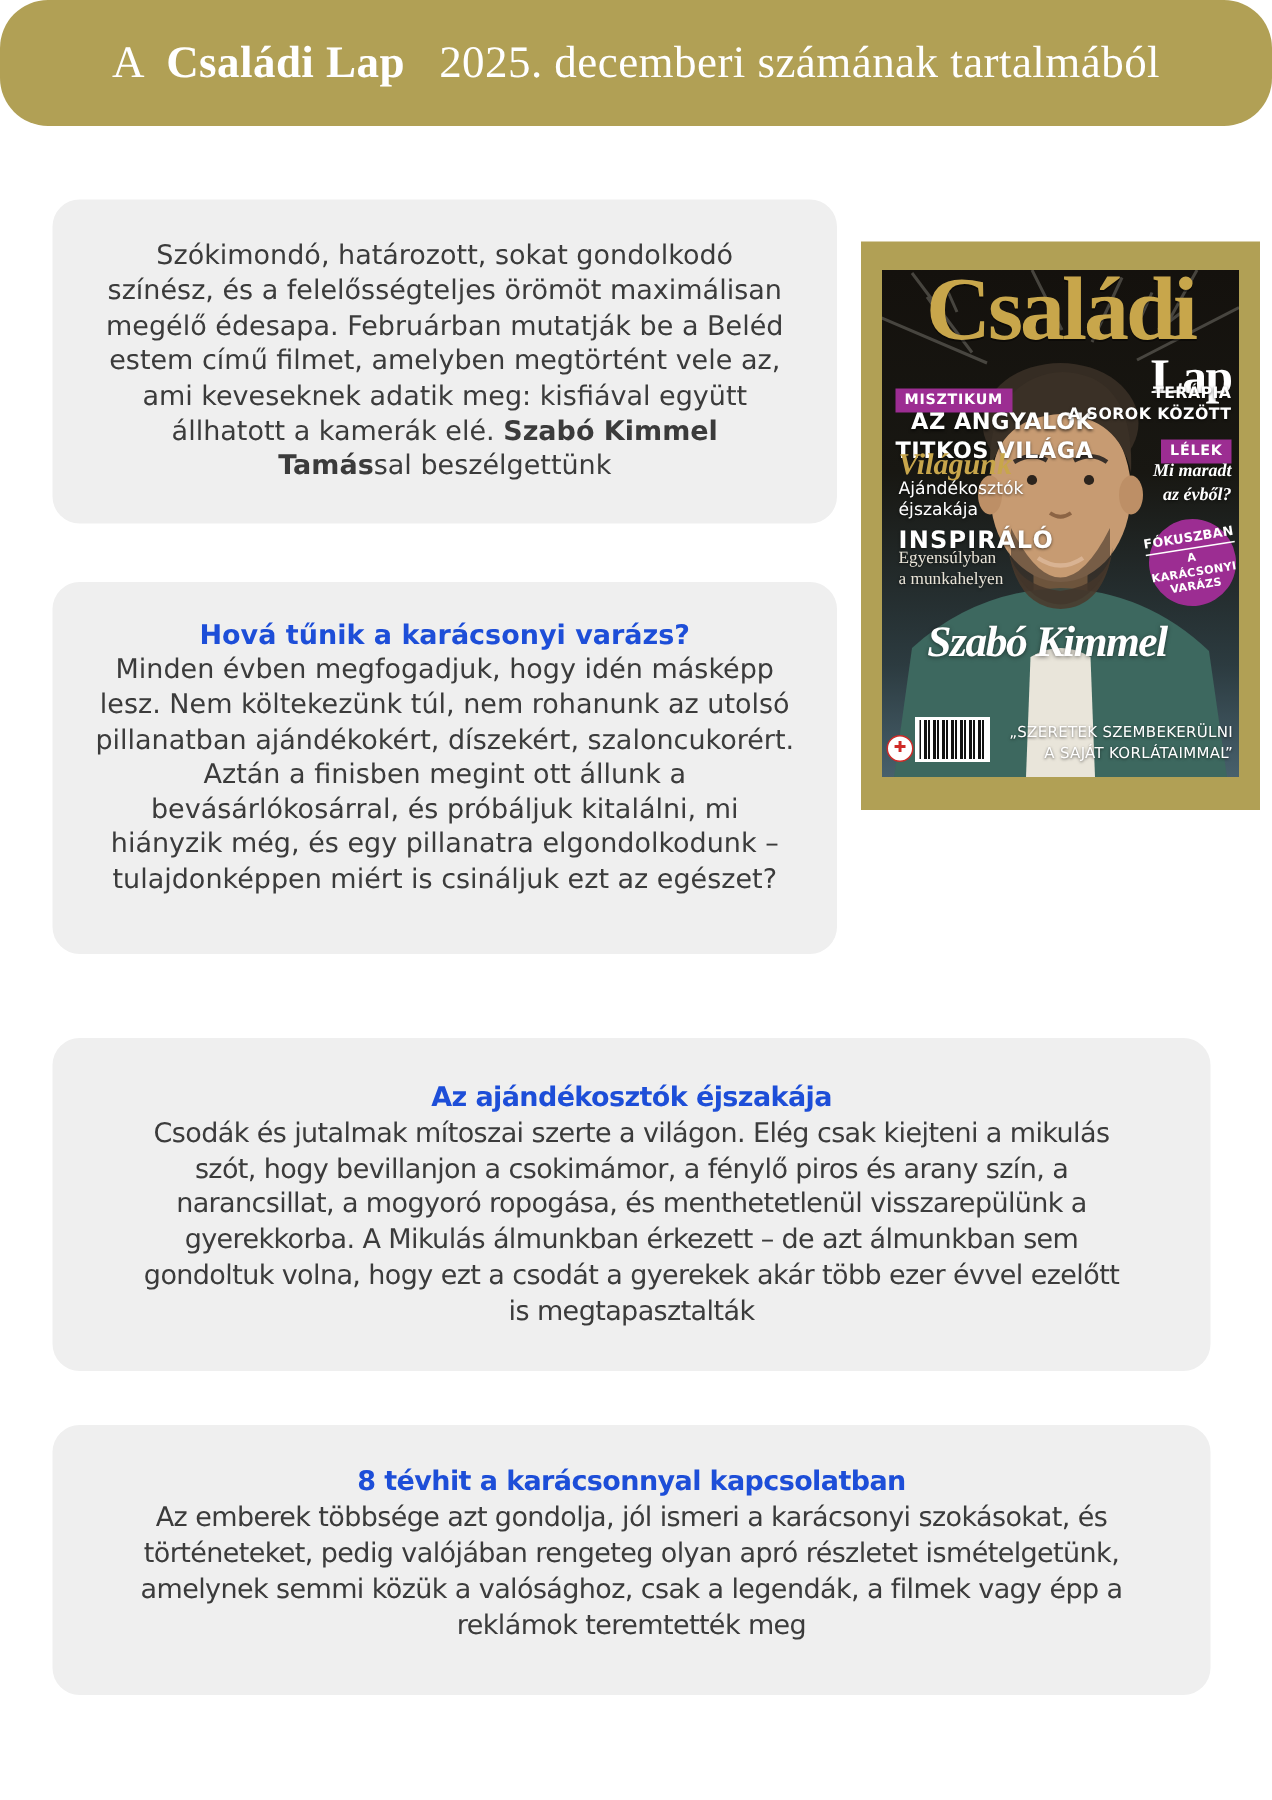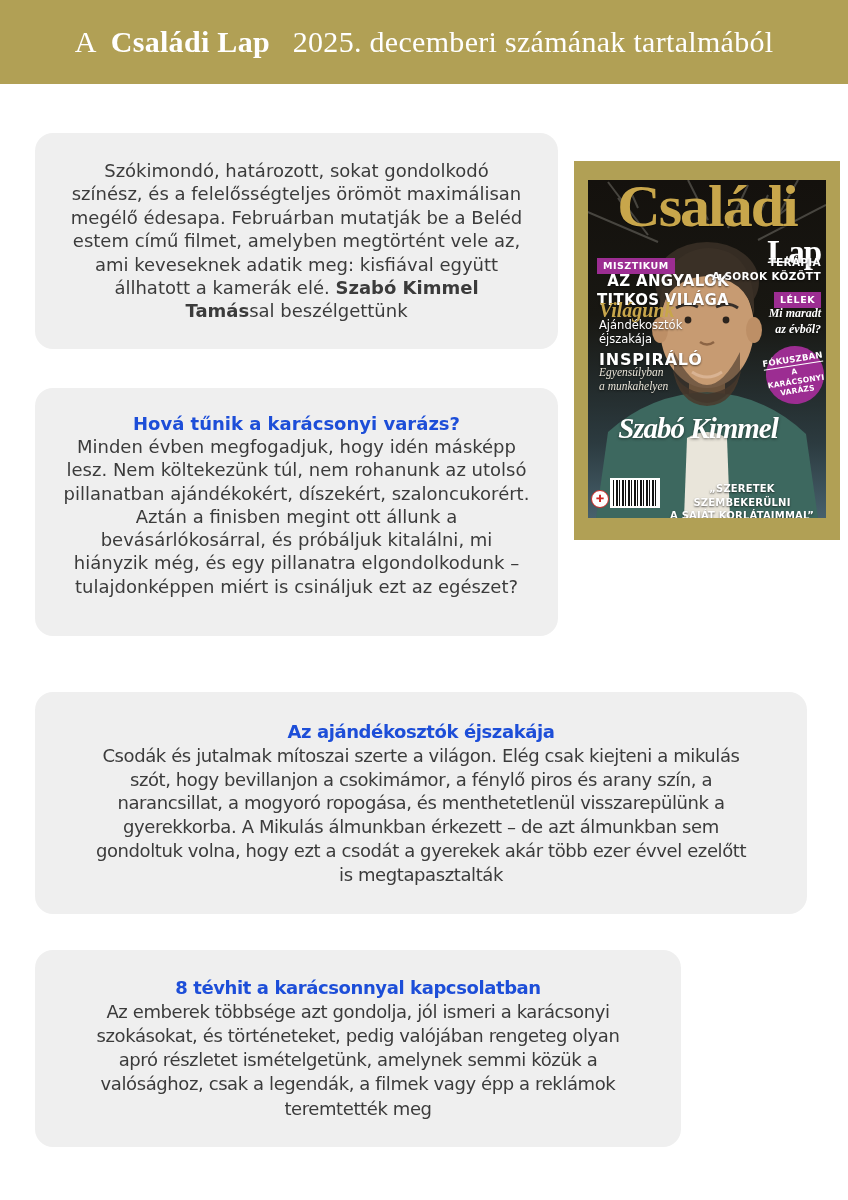--- a/index.html
+++ b/index.html
@@ -5,21 +5,21 @@
   html,body { margin:0; padding:0; background:#ffffff; }
   .page {
     position:relative; width:848px; height:1200px; overflow:hidden;
     background:#ffffff;
     font-family:"DejaVu Sans","Liberation Sans",sans-serif;
   }
 
   
   .header-band {
     position:absolute; left:0; top:0; width:848px; height:84px;
-    background:#b1a055; display:flex; align-items:center; justify-content:center;
+    background:#b1a055; display:flex; align-items:center; justify-content:center;border-radius:32px;
   }
   .header-band .line {
     color:#ffffff; font-family:"Liberation Serif","DejaVu Serif",serif;
     font-size:30px; letter-spacing:.3px; white-space:nowrap;
   }
   .header-band .brand { font-weight:700; margin:0 9px 0 8px; }
   .header-band .rest { margin-left:6px; }
 
   
   .block {
@@ -27,21 +27,21 @@
     box-sizing:border-box; text-align:center; color:#3b3b3b;
   }
   .block p { margin:0; }
   .block .btitle { font-weight:700; color:#1d4ed8; }
   .block-interview { left:35px; top:133px; width:523px; min-height:214px;
     padding:26px 34px; font-size:18px; line-height:1.3; }
   .block-varazs { left:35px; top:388px; width:523px; min-height:248px;
     padding:24px 26px; font-size:18px; line-height:1.29; }
   .block-ajandek { left:35px; top:692px; width:772px; min-height:218px;
     padding:28px 58px; font-size:18px; line-height:1.32; letter-spacing:-0.4px; }
-  .block-tevhit { left:35px; top:950px; width:646px; min-height:180px;
+  .block-tevhit { left:35px; top:950px; width:772px; min-height:180px;
     padding:26px 52px; font-size:18px; line-height:1.34; letter-spacing:-0.4px; }
 
   
   .cover { position:absolute; left:574px; top:161px; width:266px; height:379px;
     background:#b1a055; }
   .cover-photo {
     position:absolute; left:14px; top:19px; width:238px; height:338px;
     background:linear-gradient(180deg,#14110d 0%,#181712 40%,#2c3b40 78%,#47606c 100%);
     overflow:hidden;
   }
@@ -77,21 +77,21 @@
   .cl-vilagunk-txt { left:11px; top:138px; font-size:11.5px; line-height:1.25;
     text-align:left; text-shadow:0 1px 2px rgba(0,0,0,.6); }
   .cl-lelek { right:5px; top:108px; }
   .cl-lelek-txt { right:5px; top:126px;
     font-family:"Liberation Serif","DejaVu Serif",serif; font-style:italic;
     font-weight:700; font-size:12px; line-height:1.3; text-align:right;
     text-shadow:0 1px 2px rgba(0,0,0,.6); }
   .cl-inspiralo-label { left:11px; top:170px; font-weight:700; font-size:16px;
     letter-spacing:.8px; text-shadow:0 1px 2px rgba(0,0,0,.6); }
   .cl-inspiralo-txt { left:11px; top:185px;
-    font-family:"Liberation Serif","DejaVu Serif",serif; font-style:italic;
+    font-family:"Liberation Serif","DejaVu Serif",serif; 
     font-size:11.5px; line-height:1.25; text-align:left; color:#e9e4d8;
     text-shadow:0 1px 2px rgba(0,0,0,.6); }
 
   .fokusz-circle {
     position:absolute; left:178px; top:166px; width:58px; height:58px;
     background:#9c2d92; border-radius:50%; transform:rotate(-9deg);
     display:flex; flex-direction:column; align-items:center; justify-content:center;
     color:#fff; text-align:center;
   }
   .fokusz-title { font-weight:700; font-size:8.5px; letter-spacing:.2px;
@@ -104,22 +104,22 @@
     font-weight:700; font-size:29px; color:#fff; letter-spacing:-1px;
     text-shadow:0 1px 3px rgba(0,0,0,.5); white-space:nowrap;
   }
   .feature-line2 {
     position:absolute; right:4px; top:256px;
     font-family:"Liberation Serif","DejaVu Serif",serif; font-style:italic;
     font-weight:700; font-size:45px; color:#c8a64b; letter-spacing:-1px;
     text-shadow:0 1px 3px rgba(0,0,0,.45); white-space:nowrap;
   }
   .feature-quote {
-    position:absolute; right:4px; top:302px; width:160px; text-align:center;
-    font-weight:700; font-size:10px; line-height:1.35; color:#fff;
+    position:absolute; right:4px; top:302px; width:160px; text-align:right;
+    font-weight:400; font-size:10px; line-height:1.35; color:#fff;
     letter-spacing:.2px; text-shadow:0 1px 2px rgba(0,0,0,.6);
   }
 
   .barcode {
     position:absolute; left:22px; top:298px; width:50px; height:30px;
     background:#ffffff; padding:2px 3px; box-sizing:border-box;
   }
   .barcode-bars { width:100%; height:100%;
     background:repeating-linear-gradient(90deg,#111 0 1px,#fff 1px 3px,#111 3px 5px,#fff 5px 6px); }
   .redcross {

